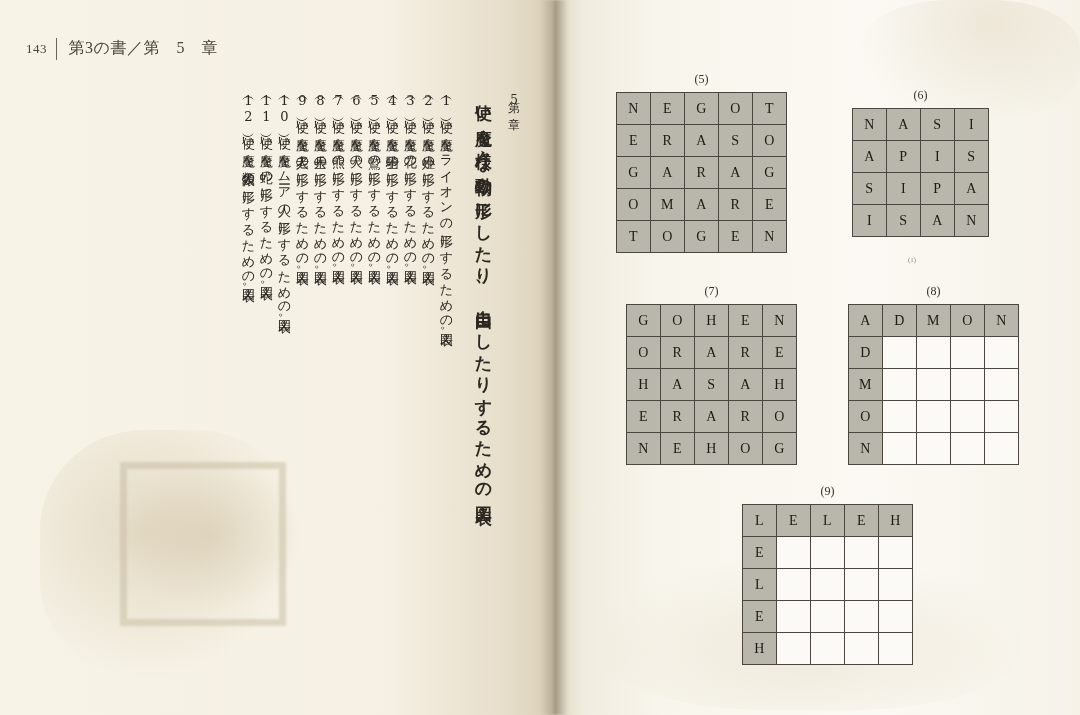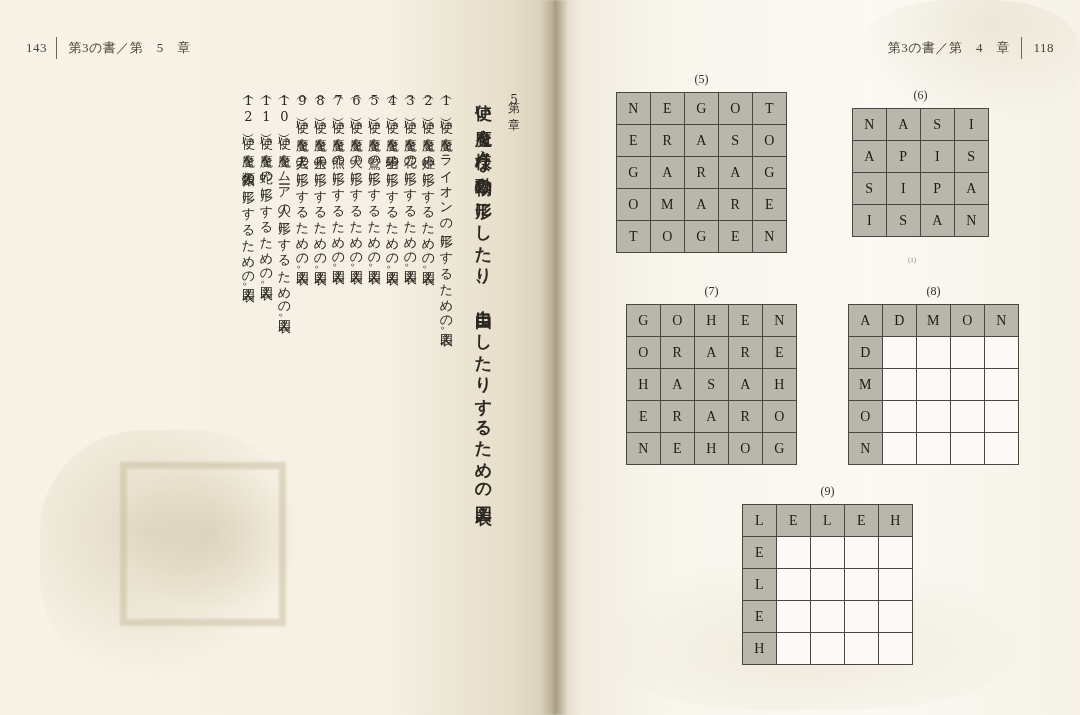--- a/index.html
+++ b/index.html
@@ -108,21 +108,21 @@
     vertical-align: middle;
     margin: 0 8px;
     position: relative;
     top: -1px;
   }
   .folio-num {
     font-size: 13px;
     color: #4a4438;
   }
   .folio-text {
-    font-size: 13px;
+    font-size: 16px;
     color: #4a4438;
   }
 
   
   #left-text {
     position: absolute;
     top: 92px;
     left: 40px;
     width: 480px;
     height: 500px;
@@ -218,25 +218,20 @@
   <div class="stain" id="stain-c"></div>
   <div class="stain" id="stain-d"></div>
   <div id="ghost-frame"></div>
 
   <div class="folio" id="folio-left">
     <span class="folio-num">143</span>
     <span class="rule"></span>
     <span class="folio-text">第3の書／第　5　章</span>
   </div>
 
-  <div class="folio" id="folio-right">
-    <span class="folio-text">第3の書／第　4　章</span>
-    <span class="rule"></span>
-    <span class="folio-num">118</span>
-  </div>
 
   <div id="left-text">
     <div class="vcol chapter-no">第5章</div>
     <div class="vcol chapter-title">使い魔を様々な動物の形にしたり、自由にしたりするための図表</div>
     <div id="item-columns" style="display:flex; flex-direction:row-reverse;">
         <div class="vcol item"><span>（1）</span><span>使い魔をライオンの形にするための図表。</span></div>
         <div class="vcol item"><span>（2）</span><span>使い魔を小姓の形にするための図表。</span></div>
         <div class="vcol item"><span>（3）</span><span>使い魔を花の形にするための図表。</span></div>
         <div class="vcol item"><span>（4）</span><span>使い魔を騎士の形にするための図表。</span></div>
         <div class="vcol item"><span>（5）</span><span>使い魔を鷲の形にするための図表。</span></div>

